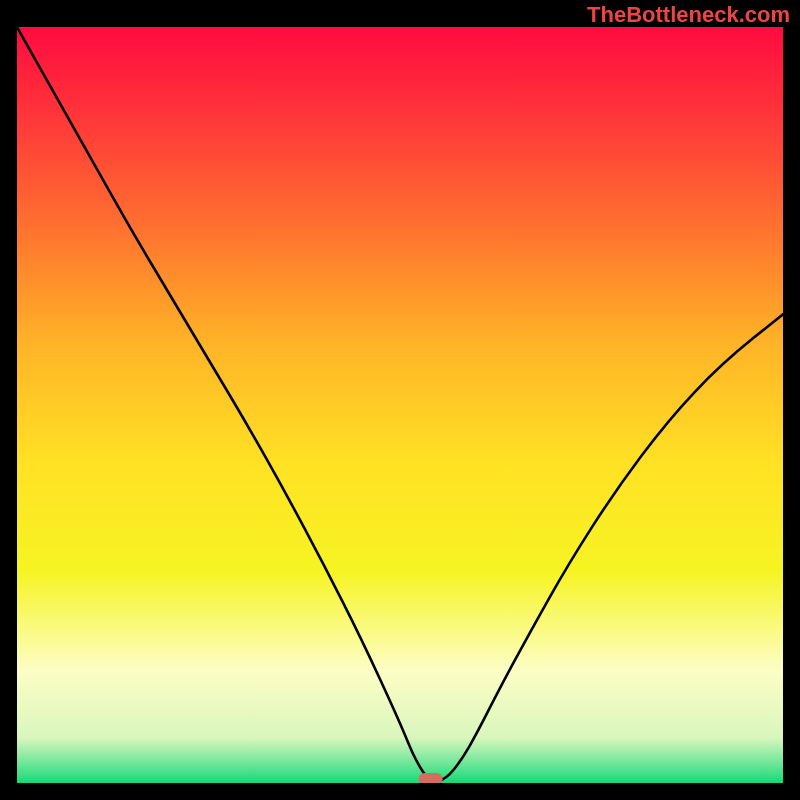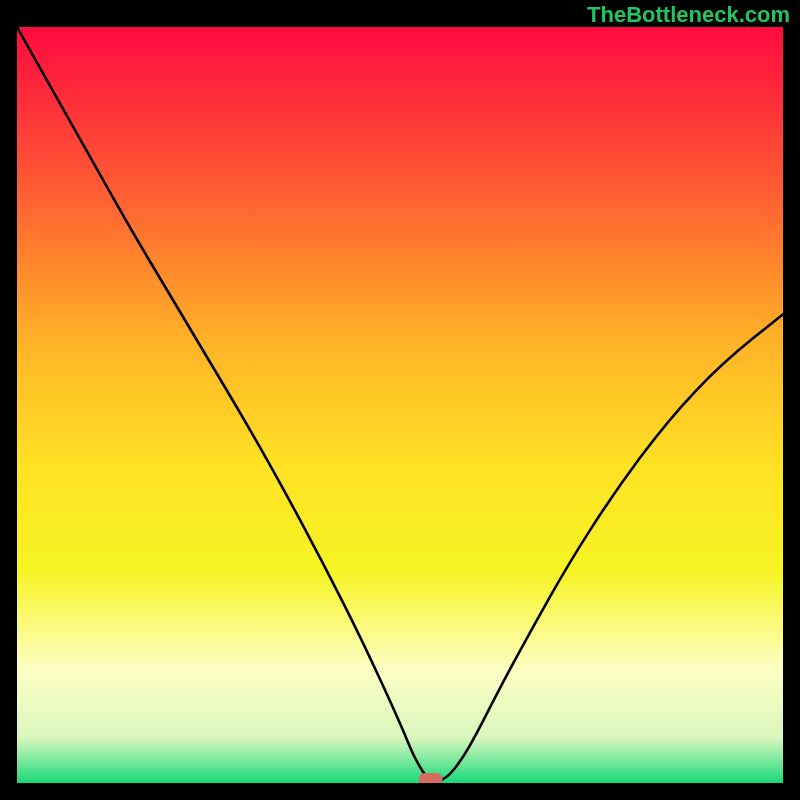--- a/index.html
+++ b/index.html
@@ -14,21 +14,21 @@
   .chart-container {
     position: relative;
     width: 800px;
     height: 800px;
     background: #000;
   }
   .watermark {
     position: absolute;
     top: 2px;
     right: 10px;
-    color: #22c55e;
+    color: #ef4444;
     font-size: 22px;
     font-weight: bold;
     z-index: 10;
     pointer-events: none;
   }
   .plot-area {
     position: absolute;
     left: 17px;
     top: 27px;
     width: 766px;

